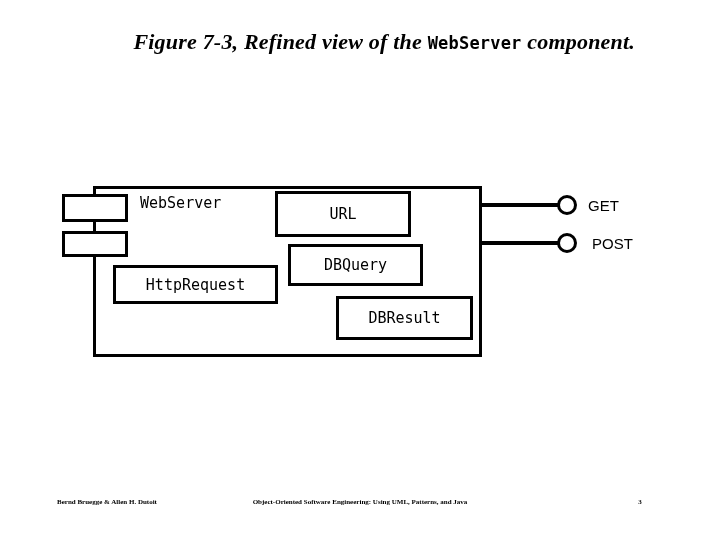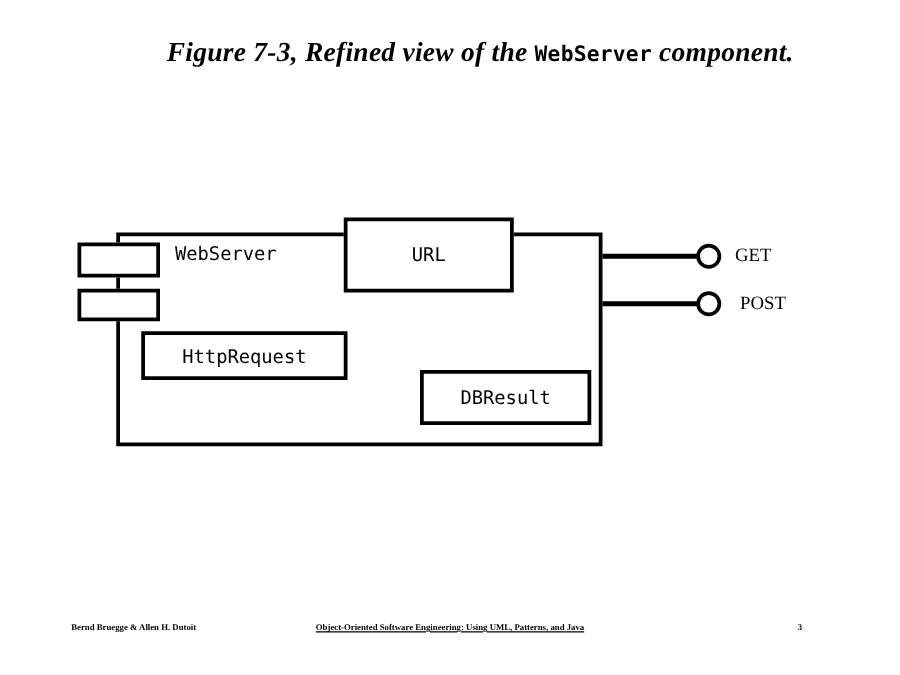--- a/index.html
+++ b/index.html
@@ -105,21 +105,21 @@
     background: #ffffff;
     font-family: "DejaVu Sans Mono", "Liberation Mono", monospace;
     font-size: 15px;
     display: flex;
     align-items: center;
     justify-content: center;
     white-space: nowrap;
     z-index: 5;
   }
 
-  #box-url      { left: 275px; top: 174px; width: 136px; height: 60px; }
+  #box-url      { left: 275px; top: 191px; width: 136px; height: 46px; }
   #box-dbquery  { left: 288px; top: 244px; width: 135px; height: 42px; }
   #box-dbresult { left: 336px; top: 296px; width: 137px; height: 44px; }
   #box-httprequest { left: 113px; top: 265px; width: 165px; height: 39px; text-align: center; }
   #box-file     { left: 181px; top: 312px; width: 134px; height: 42px; }
 
   
   .interface-line {
     position: absolute;
     height: 4px;
     background: #000000;
@@ -136,21 +136,21 @@
     border-radius: 50%;
     background: #ffffff;
     box-sizing: border-box;
     z-index: 6;
   }
   #interface-circle-get  { left: 557px; top: 195px; }
   #interface-circle-post { left: 557px; top: 233px; }
 
   .interface-label {
     position: absolute;
-    font-family: Liberation Serif, serif;
+    font-family: Liberation Sans, sans-serif;
     font-size: 15px;
     white-space: nowrap;
     z-index: 6;
   }
   #interface-label-get  { left: 588px; top: 197px; }
   #interface-label-post { left: 592px; top: 235px; }
 
   
   #footer {
     position: absolute;
@@ -169,21 +169,20 @@
     top: 0;
     white-space: nowrap;
   }
   #footer-book {
     position: absolute;
     left: 0;
     top: 0;
     width: 720px;
     text-align: center;
     white-space: nowrap;
-    text-decoration: underline;
   }
   #footer-page {
     position: absolute;
     left: 630px;
     top: 0;
     width: 20px;
     text-align: center;
     white-space: nowrap;
   }
 </style>
@@ -197,20 +196,21 @@
   <div id="diagram">
 
     <div id="component-body"></div>
 
     <div id="component-tab-upper" class="component-tab"></div>
     <div id="component-tab-lower" class="component-tab"></div>
 
     <div id="component-name">WebServer</div>
 
     <div id="box-url" class="inner-box">URL</div>
+    <div id="box-dbquery" class="inner-box">DBQuery</div>
     <div id="box-dbresult" class="inner-box">DBResult</div>
     <div id="box-httprequest" class="inner-box">HttpRequest</div>
 
     <div id="interface-line-get" class="interface-line"></div>
     <div id="interface-circle-get" class="interface-circle"></div>
     <div id="interface-label-get" class="interface-label">GET</div>
 
     <div id="interface-line-post" class="interface-line"></div>
     <div id="interface-circle-post" class="interface-circle"></div>
     <div id="interface-label-post" class="interface-label">POST</div>

